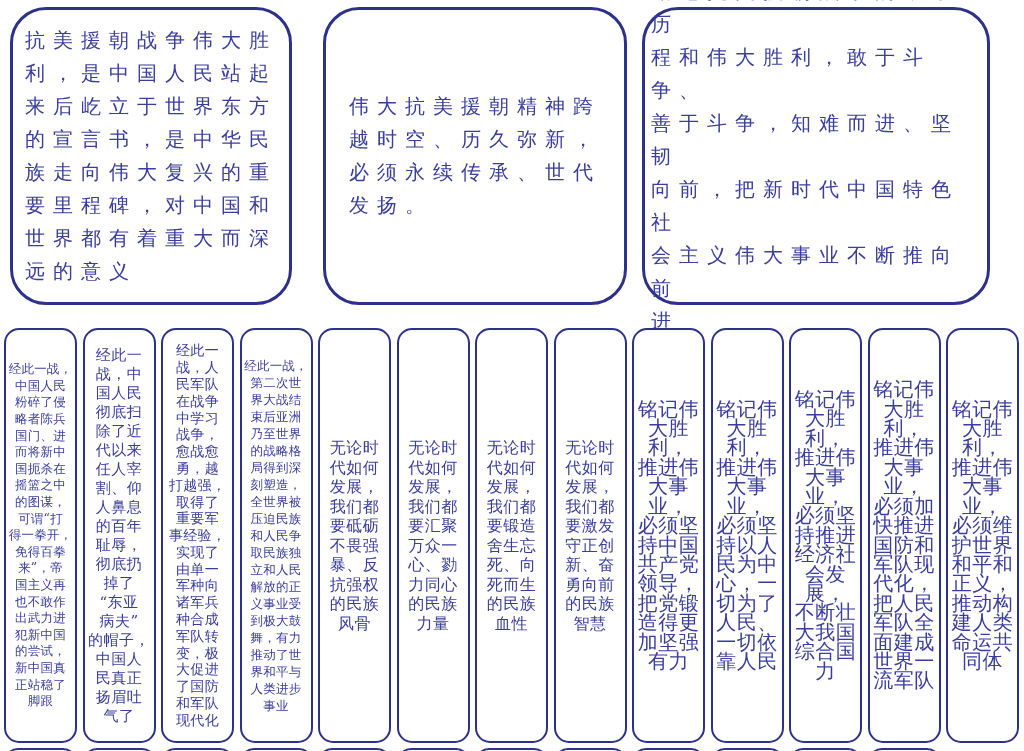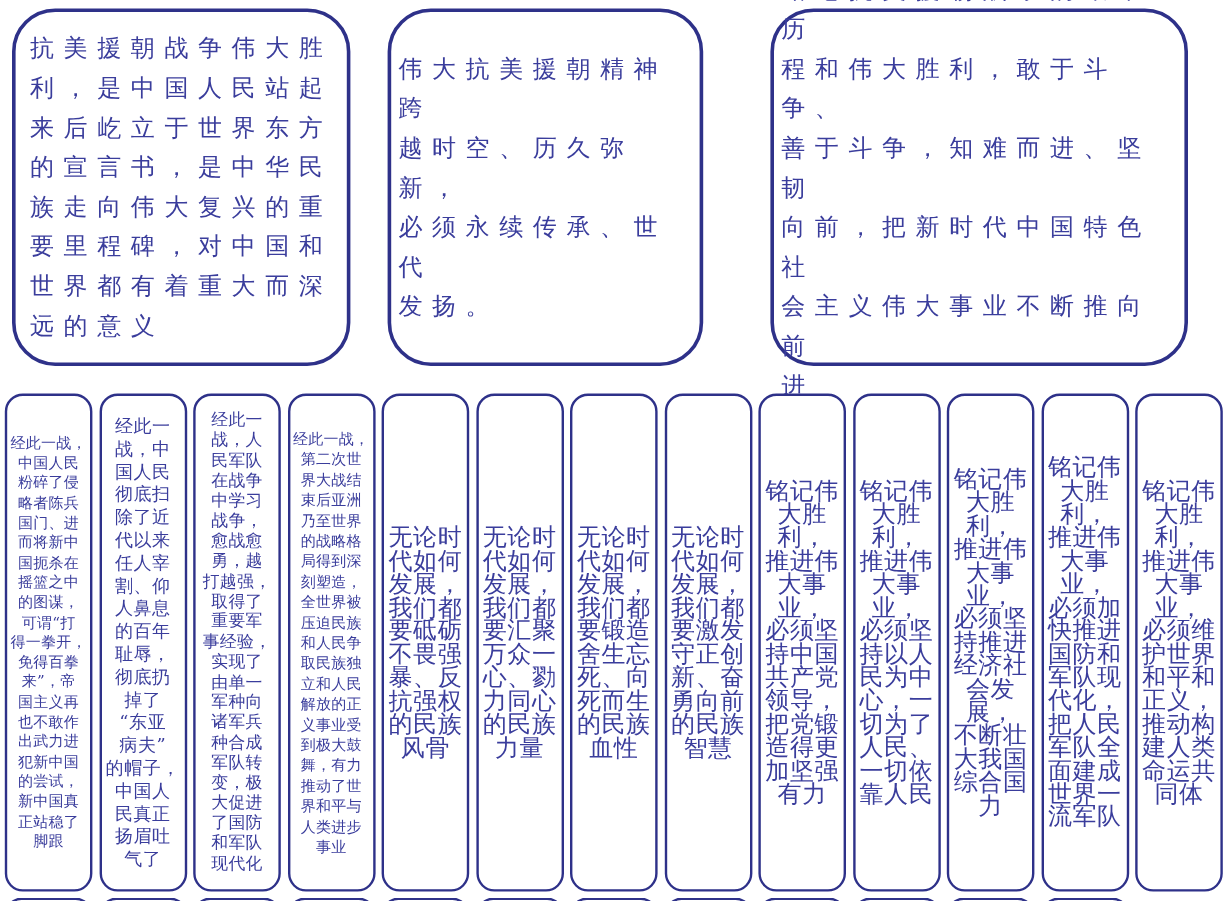--- a/index.html
+++ b/index.html
@@ -20,21 +20,21 @@
     height: 298px;
     border: 3px solid #2e3189;
     border-radius: 36px;
     background: #ffffff;
     display: flex;
     align-items: center;
     justify-content: center;
     padding: 8px 6px;
   }
   .tbox-1 { left: 10px;  width: 282px; }
-  .tbox-2 { left: 323px; width: 263px; }
+  .tbox-2 { left: 323px; width: 304px; }
   .tbox-3 { left: 642px; width: 348px; }
   .ttext {
     white-space: pre-line;
     text-align: left;
     font-size: 20px;
     line-height: 33px;
     letter-spacing: 8px;
     color: #3a3d9c;
   }
   
@@ -64,21 +64,21 @@
     text-align: center;
     color: #3a3d9c;
     letter-spacing: 0.5px;
     font-size: 20px;
     line-height: 19.4px;
   }
   .v1 .vtext  { font-size: 12.5px; line-height: 16.6px; letter-spacing: 0.2px; }
   .v2 .vtext  { font-size: 15px;   line-height: 19px; }
   .v3 .vtext  { font-size: 14px;   line-height: 16.8px; letter-spacing: 0.3px; }
   .v4 .vtext  { font-size: 12.5px; line-height: 17px;   letter-spacing: 0.2px; }
-  .v5 .vtext, .v6 .vtext, .v7 .vtext, .v8 .vtext { font-size: 20px; line-height: 19.5px; }
+  .v5 .vtext, .v6 .vtext, .v7 .vtext, .v8 .vtext { font-size: 16px; line-height: 19.5px; }
   
   .cutoff-row {
     position: absolute;
     left: 4px;
     top: 748px;
     width: 1015px;
     display: flex;
     justify-content: flex-start;
     gap: 5.5px;
   }

